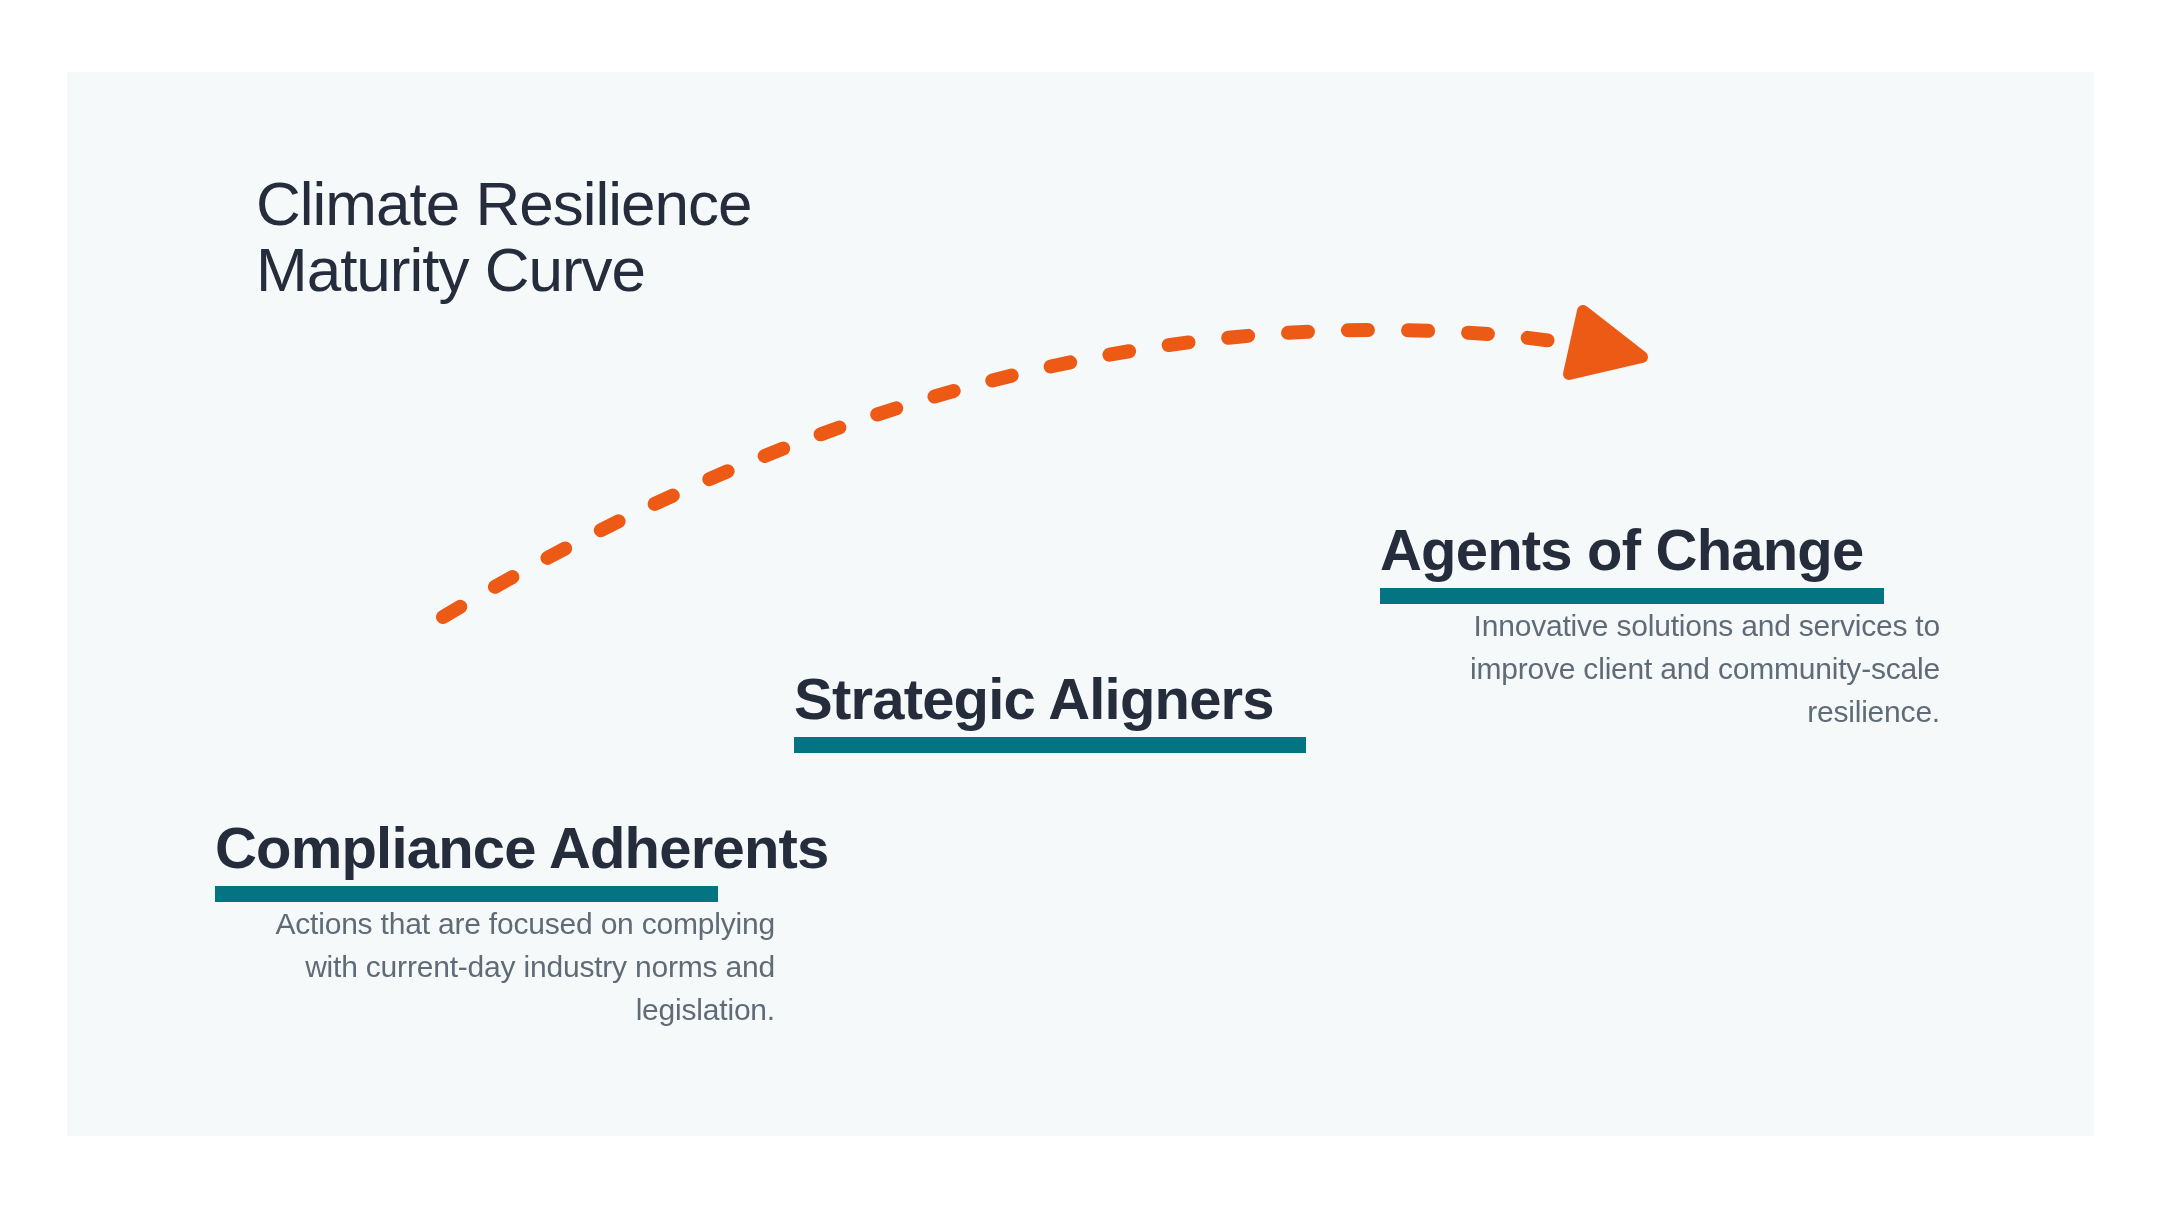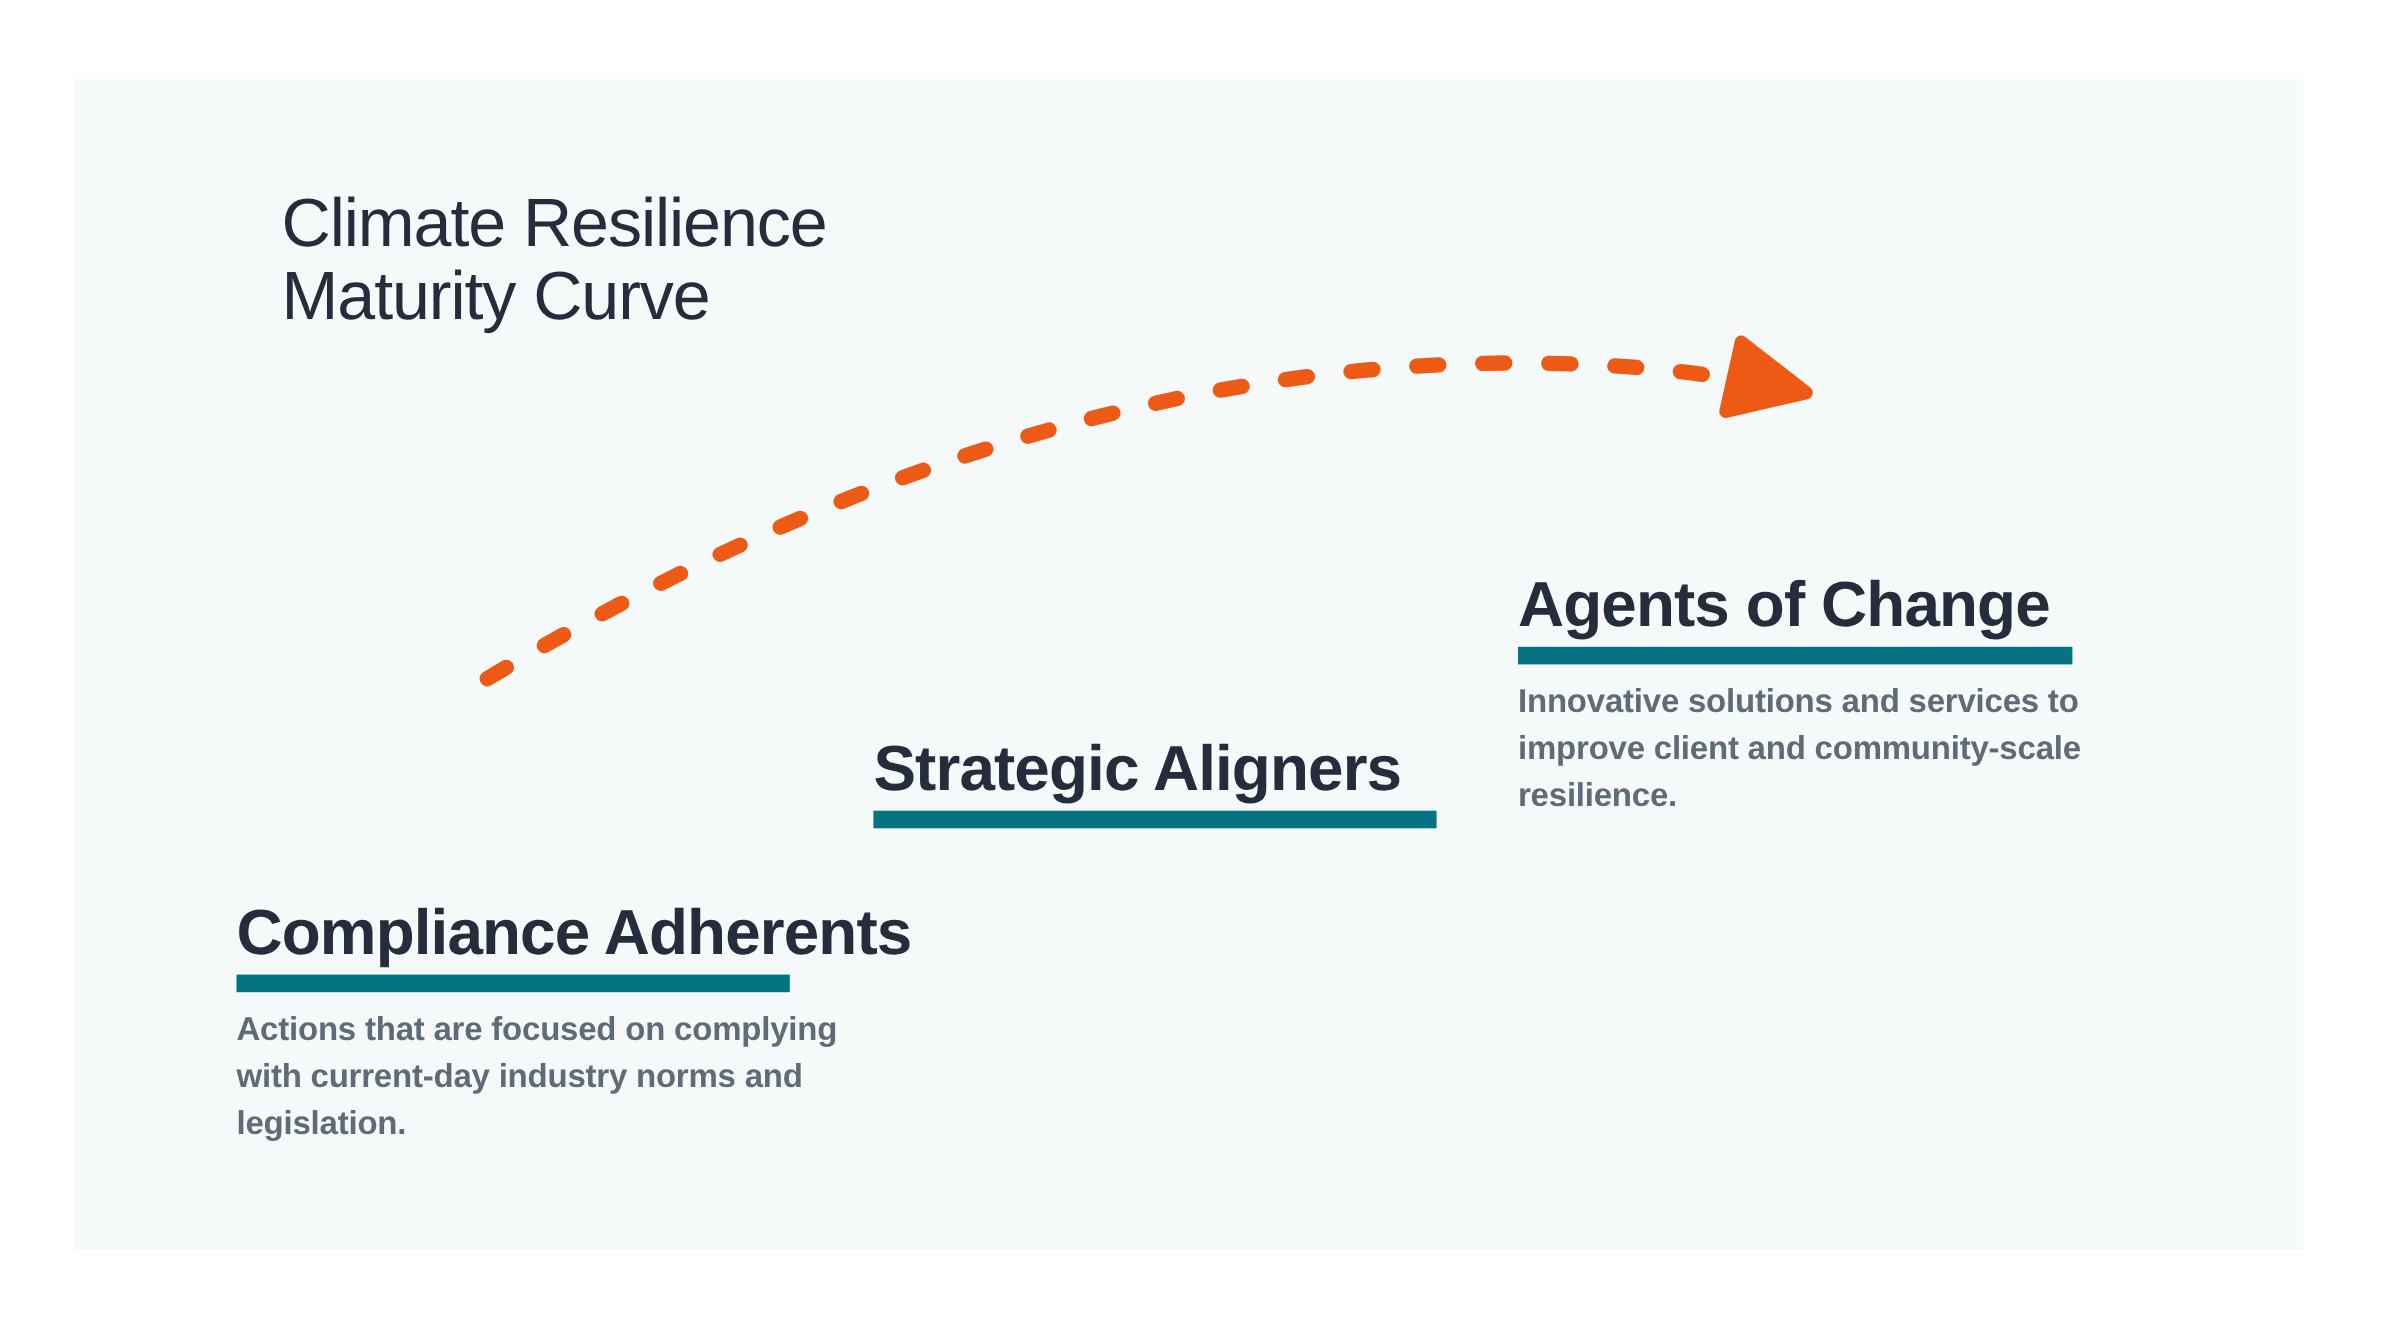--- a/index.html
+++ b/index.html
@@ -50,27 +50,27 @@
   }
   .stage .bar {
     margin-top: 14px;
     height: 16px;
     background: var(--teal, #047482);
   }
   .stage-1 .bar { width: 503px; }
   .stage-2 .bar { width: 512px; }
   .stage-3 .bar { width: 504px; }
   .stage p {
-    margin-top: 12px;
     font-size: 30px;
     line-height: 43px;
-    font-weight: 700;
+    font-weight: 400;
     letter-spacing: -0.2px;
     color: var(--body, #5f6b77);
     white-space: pre-line;
+    text-align: right;
   }
 </style>
 </head>
 <body style="background: rgb(255, 255, 255);">
 
 <div class="panel">
 
   <h1 class="title">Climate Resilience
 Maturity Curve</h1>
 

